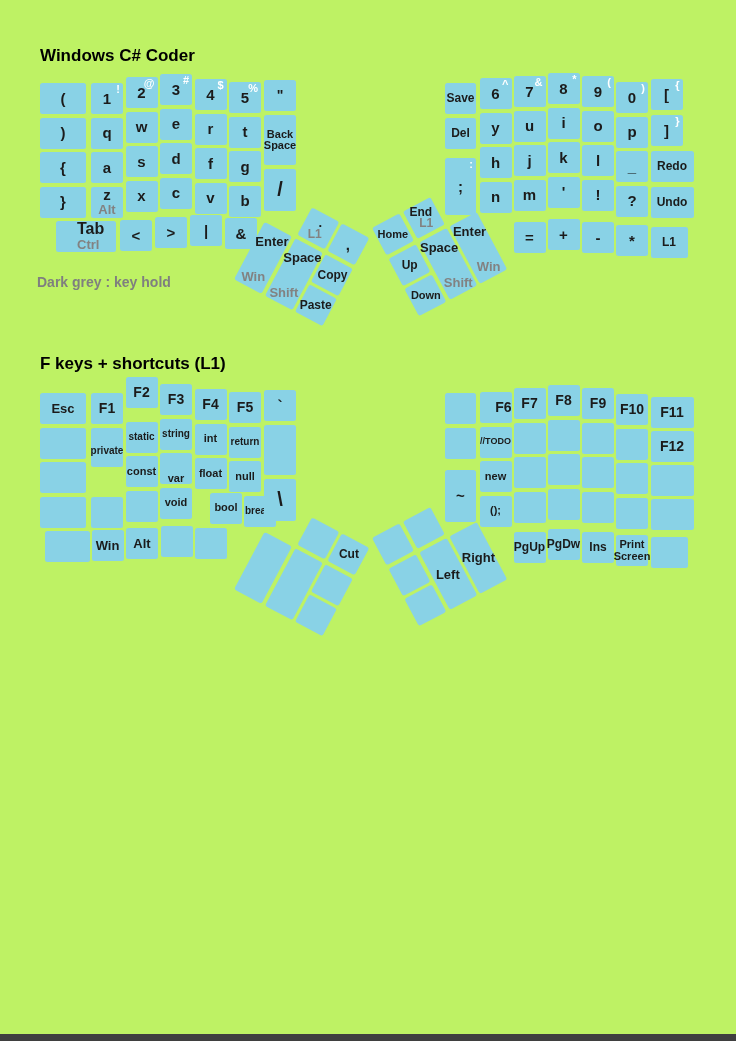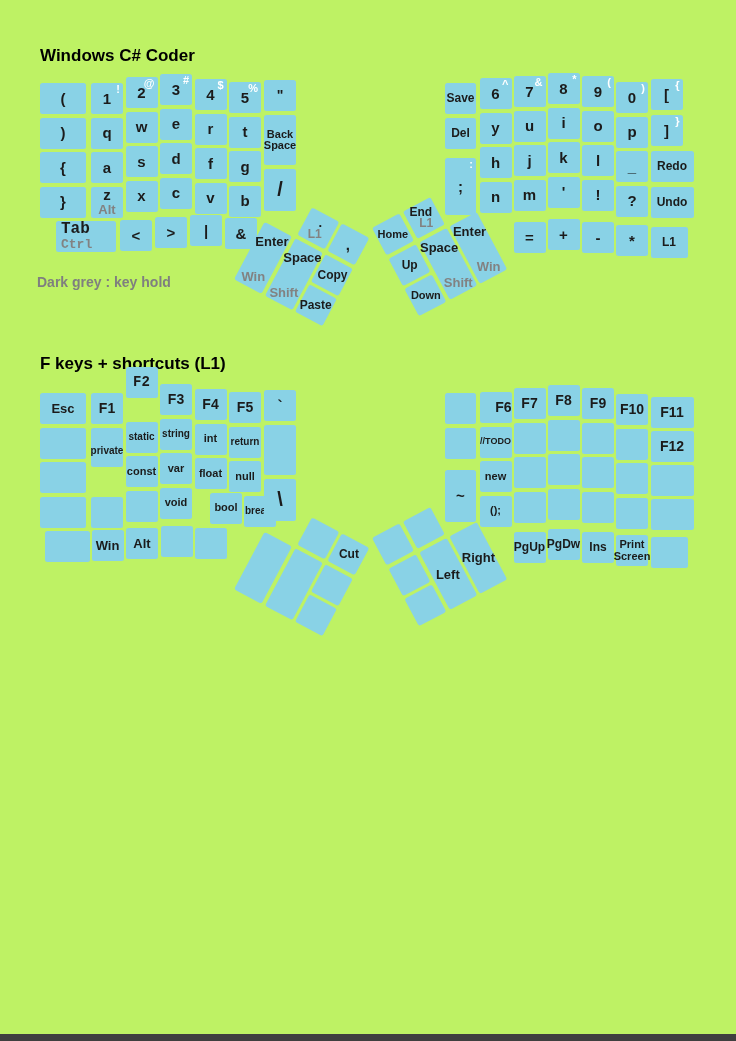--- a/index.html
+++ b/index.html
@@ -13,21 +13,21 @@
   .title1{top:46px;}
   .title2{top:354px;}
   .note{position:absolute;left:37px;top:274px;font-weight:700;font-size:14px;color:var(--note);}
   .key{position:absolute;background:var(--key);border-radius:2.5px;box-sizing:border-box;
        display:flex;flex-direction:column;align-items:center;justify-content:center;
        font-weight:700;color:var(--ktext);}
   .key .lbl{display:block;line-height:1.03;text-align:center;transform-origin:center;}
   .key .hold{display:block;color:var(--hold);line-height:1.05;text-align:center;transform-origin:center;}
   .key .sup{position:absolute;top:0px;right:3px;font-size:11px;color:var(--sup);line-height:1.2;}
   .key.tallhold{justify-content:space-between;padding:7px 0 4px;}
-  .key.leftalign{align-items:flex-start;padding-left:5px;font-family:Liberation Mono, monospace;}
+  .key.leftalign{align-items:flex-start;padding-left:21px;}
   .cluster{position:absolute;width:0;height:0;transform-origin:0 0;}
   #bottombar{position:absolute;left:0;bottom:0;width:736px;height:7px;background:var(--bar);}
 </style>
 </head>
 <body>
 
 <div id="page">
   <div class="title title1">Windows C# Coder</div>
   <div class="note">Dark grey : key hold</div>
   <div class="title title2">F keys + shortcuts (L1)</div>
@@ -296,37 +296,37 @@
       <div class="key" style="left: 91px; top: 393px; width: 32px; height: 31px;">
         <span class="lbl" style="font-size: 14px;">F1</span>
       </div>
       <div class="key" style="left: 91px; top: 427.5px; width: 32px; height: 31px;">
         <span class="lbl" style="font-size: 10px;">public</span>
       </div>
       <div class="key" style="left: 91px; top: 436px; width: 32px; height: 31px;">
         <span class="lbl" style="font-size: 10px;">private</span>
       </div>
       <div class="key" style="left: 91px; top: 496.5px; width: 32px; height: 31px;"></div>
-      <div class="key" style="left: 125.5px; top: 367px; width: 32px; height: 31px; font-family: Liberation Mono, monospace;">
+      <div class="key" style="left: 125.5px; top: 377px; width: 32px; height: 31px;">
         <span class="lbl" style="font-size: 14px;">F2</span>
       </div>
       <div class="key" style="left: 125.5px; top: 421.5px; width: 32px; height: 31px;">
         <span class="lbl" style="font-size: 10px;">static</span>
       </div>
       <div class="key" style="left: 125.5px; top: 456px; width: 32px; height: 31px;">
         <span class="lbl" style="font-size: 11px;">const</span>
       </div>
       <div class="key" style="left: 125.5px; top: 490.5px; width: 32px; height: 31px;"></div>
       <div class="key" style="left: 160px; top: 384px; width: 32px; height: 31px;">
         <span class="lbl" style="font-size: 14px;">F3</span>
       </div>
       <div class="key" style="left: 160px; top: 418.5px; width: 32px; height: 31px;">
         <span class="lbl" style="font-size: 10px;">string</span>
       </div>
-      <div class="key" style="left: 160px; top: 453px; width: 32px; height: 31px;">
+      <div class="key" style="left: 160px; top: 453px; width: 32px; height: 31px; justify-content: flex-end;">
         <span class="lbl" style="font-size: 11px;">var</span>
       </div>
       <div class="key" style="left: 160px; top: 487.5px; width: 32px; height: 31px;">
         <span class="lbl" style="font-size: 11px;">void</span>
       </div>
       <div class="key" style="left: 194.5px; top: 389px; width: 32px; height: 31px;">
         <span class="lbl" style="font-size: 14px;">F4</span>
       </div>
       <div class="key" style="left: 194.5px; top: 423.5px; width: 32px; height: 31px;">
         <span class="lbl" style="font-size: 11px;">int</span>

